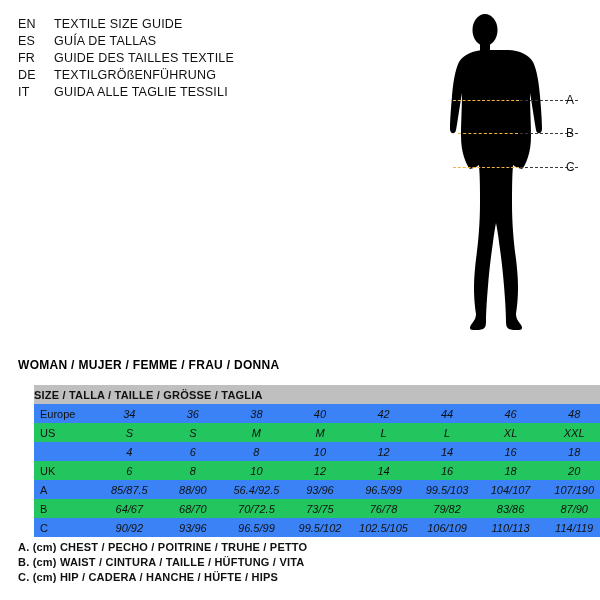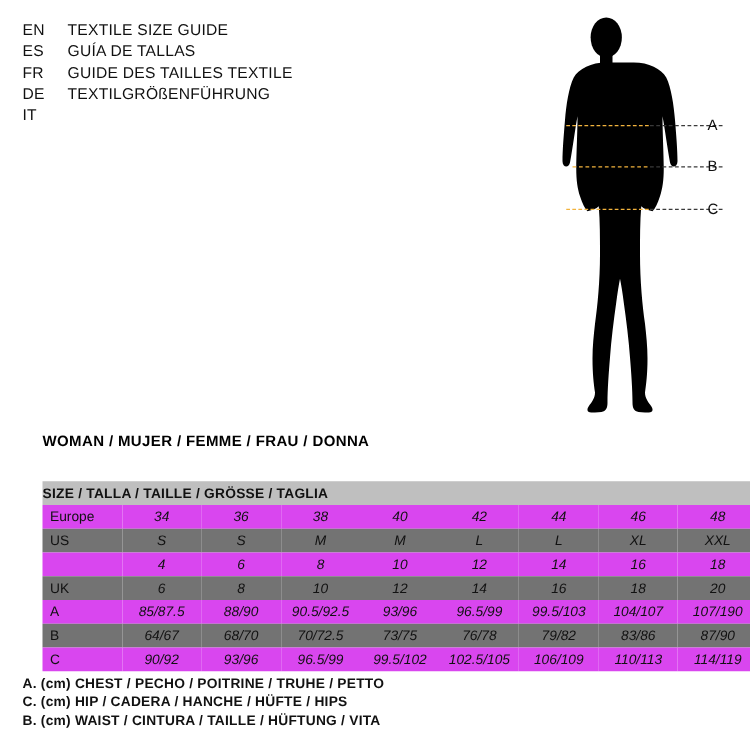--- a/index.html
+++ b/index.html
@@ -70,26 +70,25 @@
   .measure-label {
     position: absolute;
     font-size: 12px;
     color: #111;
     font-family: "Liberation Sans", sans-serif;
   }
 
   
   .woman-title {
     position: absolute;
-    top: 346px;
+    top: 358px;
     left: 18px;
     font-size: 12px;
     font-weight: bold;
     letter-spacing: 0.3px;
-    margin-left: 16px;
   }
 
   
   .table-wrap {
     position: absolute;
     top: 385px;
     left: 14px;
     width: 572px;
   }
   table.size-table {
@@ -104,22 +103,22 @@
     height: 15px;
     color: #111;
   }
   .header-row td {
     background: #bfbfbf;
     font-weight: bold;
     font-size: 11px;
     padding-left: 6px;
     letter-spacing: 0.2px;
   }
-  .row-light td { background: #d946ef; }
-  .row-white td { background: #737373; }
+  .row-light td { background: #3b82f6; }
+  .row-white td { background: #22c55e; }
   .col-label {
     padding-left: 6px !important;
     text-align: left;
     width: 88px;
   }
   .cell {
     text-align: center;
     font-style: italic;
   }
 
@@ -155,20 +154,21 @@
     <div class="lang-row">
       <span class="lang-code">FR</span>
       <span class="lang-text">GUIDE DES TAILLES TEXTILE</span>
     </div>
     <div class="lang-row">
       <span class="lang-code">DE</span>
       <span class="lang-text">TEXTILGRÖßENFÜHRUNG</span>
     </div>
     <div class="lang-row">
       <span class="lang-code">IT</span>
+      <span class="lang-text">GUIDA ALLE TAGLIE TESSILI</span>
     </div>
   </div>
 
   <div class="figure-area">
     <svg class="figure-svg" width="175" height="370" viewBox="0 0 175 370">
       <g fill="#000000">
 
         <ellipse cx="65" cy="22" rx="12.5" ry="16"></ellipse>
 
         <path d="M60 35 h10 v9 h-10 z"></path>
@@ -284,21 +284,21 @@
           <td class="cell">14</td>
           <td class="cell">16</td>
           <td class="cell">18</td>
           <td class="cell">20</td>
         </tr>
 
         <tr class="row-light">
           <td class="col-label">A</td>
           <td class="cell">85/87.5</td>
           <td class="cell">88/90</td>
-          <td class="cell">90.5/92.5</td>
+          <td class="cell">56.4/92.5</td>
           <td class="cell">93/96</td>
           <td class="cell">96.5/99</td>
           <td class="cell">99.5/103</td>
           <td class="cell">104/107</td>
           <td class="cell">107/190</td>
         </tr>
 
         <tr class="row-white">
           <td class="col-label">B</td>
           <td class="cell">64/67</td>
@@ -321,17 +321,17 @@
           <td class="cell">106/109</td>
           <td class="cell">110/113</td>
           <td class="cell">114/119</td>
         </tr>
       </tbody>
     </table>
   </div>
 
   <div class="footnotes">
     <div class="footnote">A. (cm) CHEST / PECHO / POITRINE / TRUHE / PETTO</div>
+    <div class="footnote">B. (cm) WAIST / CINTURA / TAILLE / HÜFTUNG / VITA</div>
     <div class="footnote">C. (cm) HIP / CADERA / HANCHE / HÜFTE / HIPS</div>
-    <div class="footnote">B. (cm) WAIST / CINTURA / TAILLE / HÜFTUNG / VITA</div>
   </div>
 
 </div>
 
 </body></html>

